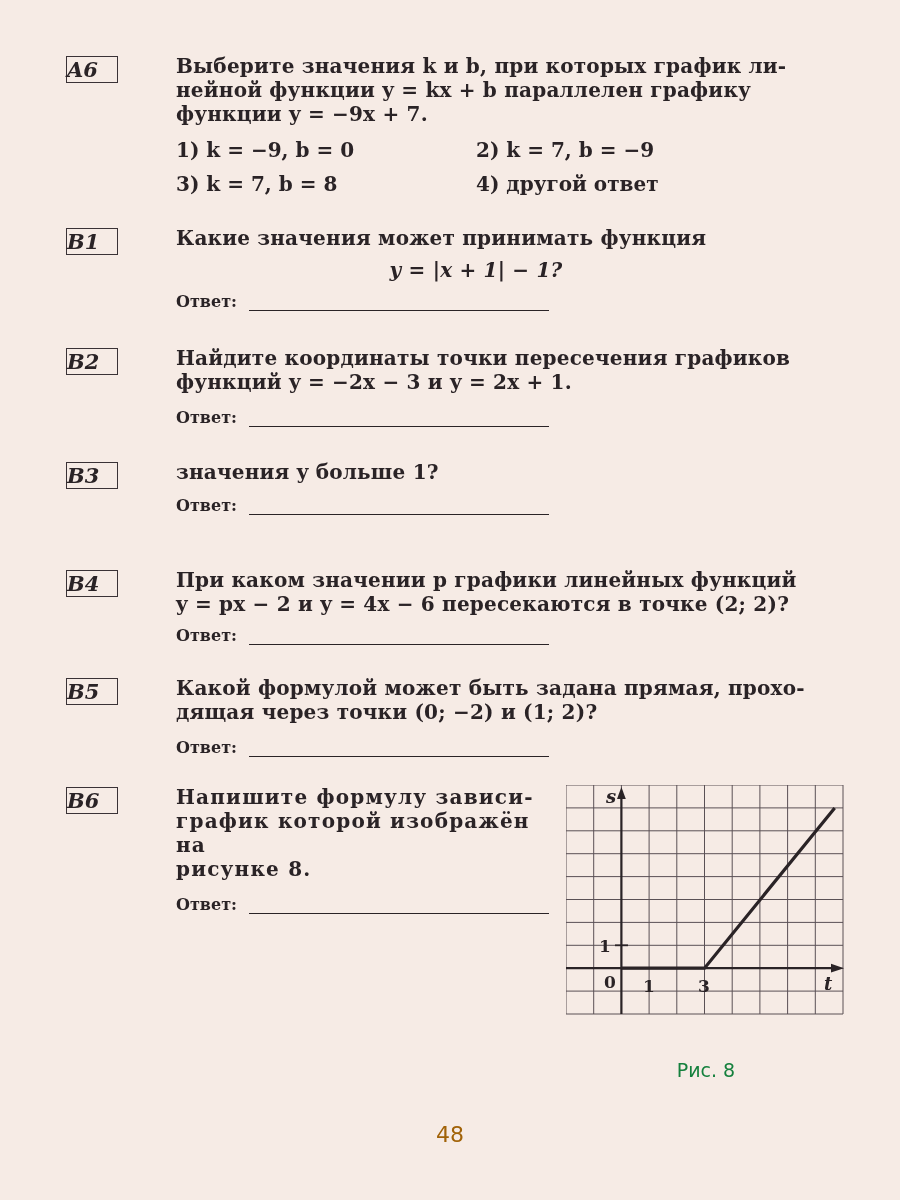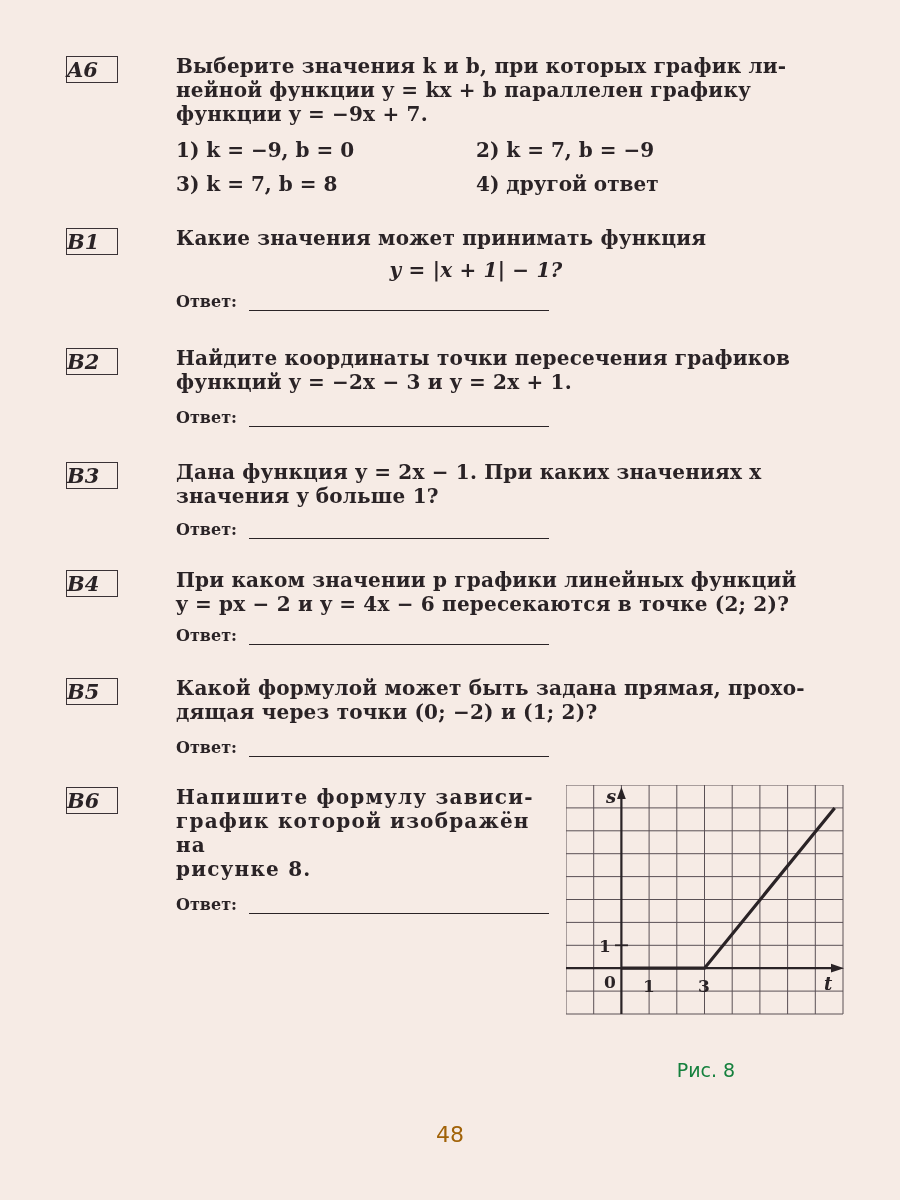--- a/index.html
+++ b/index.html
@@ -74,21 +74,20 @@
     <div class="answer" style="margin-top:14px;">
       <span>Ответ:</span>
       <span class="line"></span>
     </div>
   </div>
 </div>
 
 <div class="task" style="top:462px;">
   <div class="label">B3</div>
   <div class="body">
-    <p class="q">Дана функция y = 2x − 1. При каких значениях x</p>
     <p class="q">значения y больше 1?</p>
     <div class="answer" style="margin-top:12px;">
       <span>Ответ:</span>
       <span class="line"></span>
     </div>
   </div>
 </div>
 
 <div class="task" style="top:570px;">
   <div class="label">B4</div>

